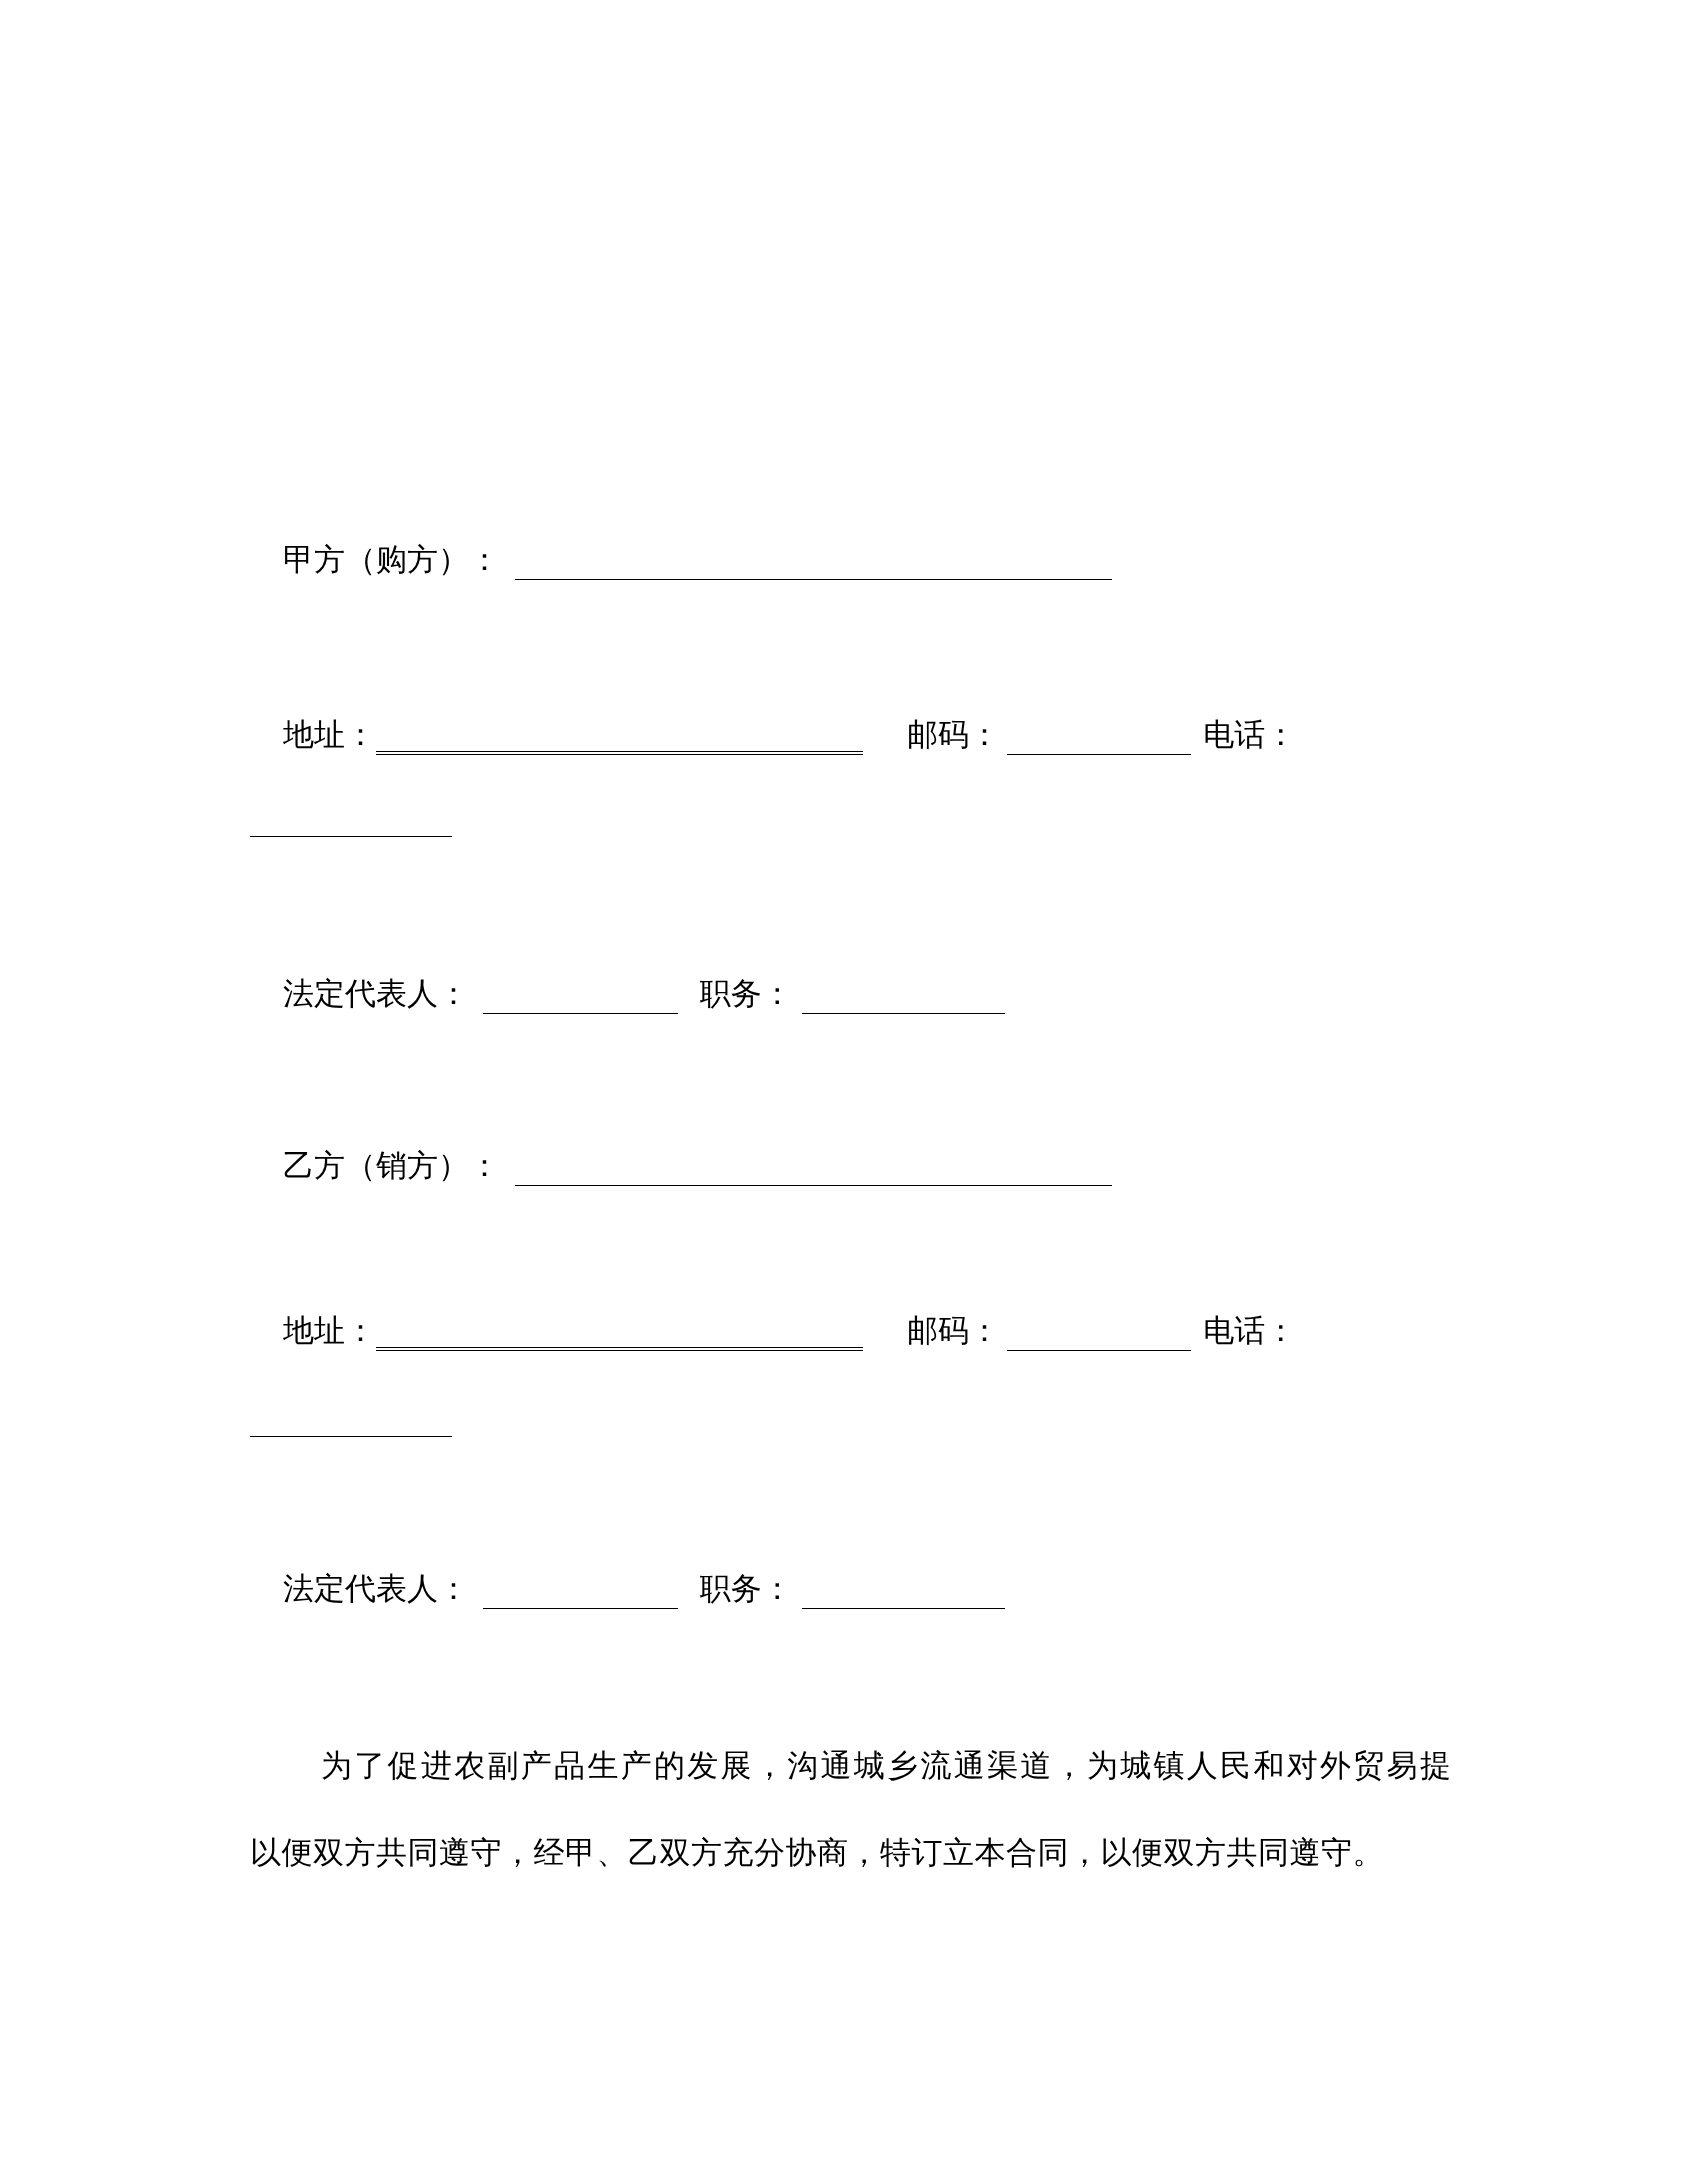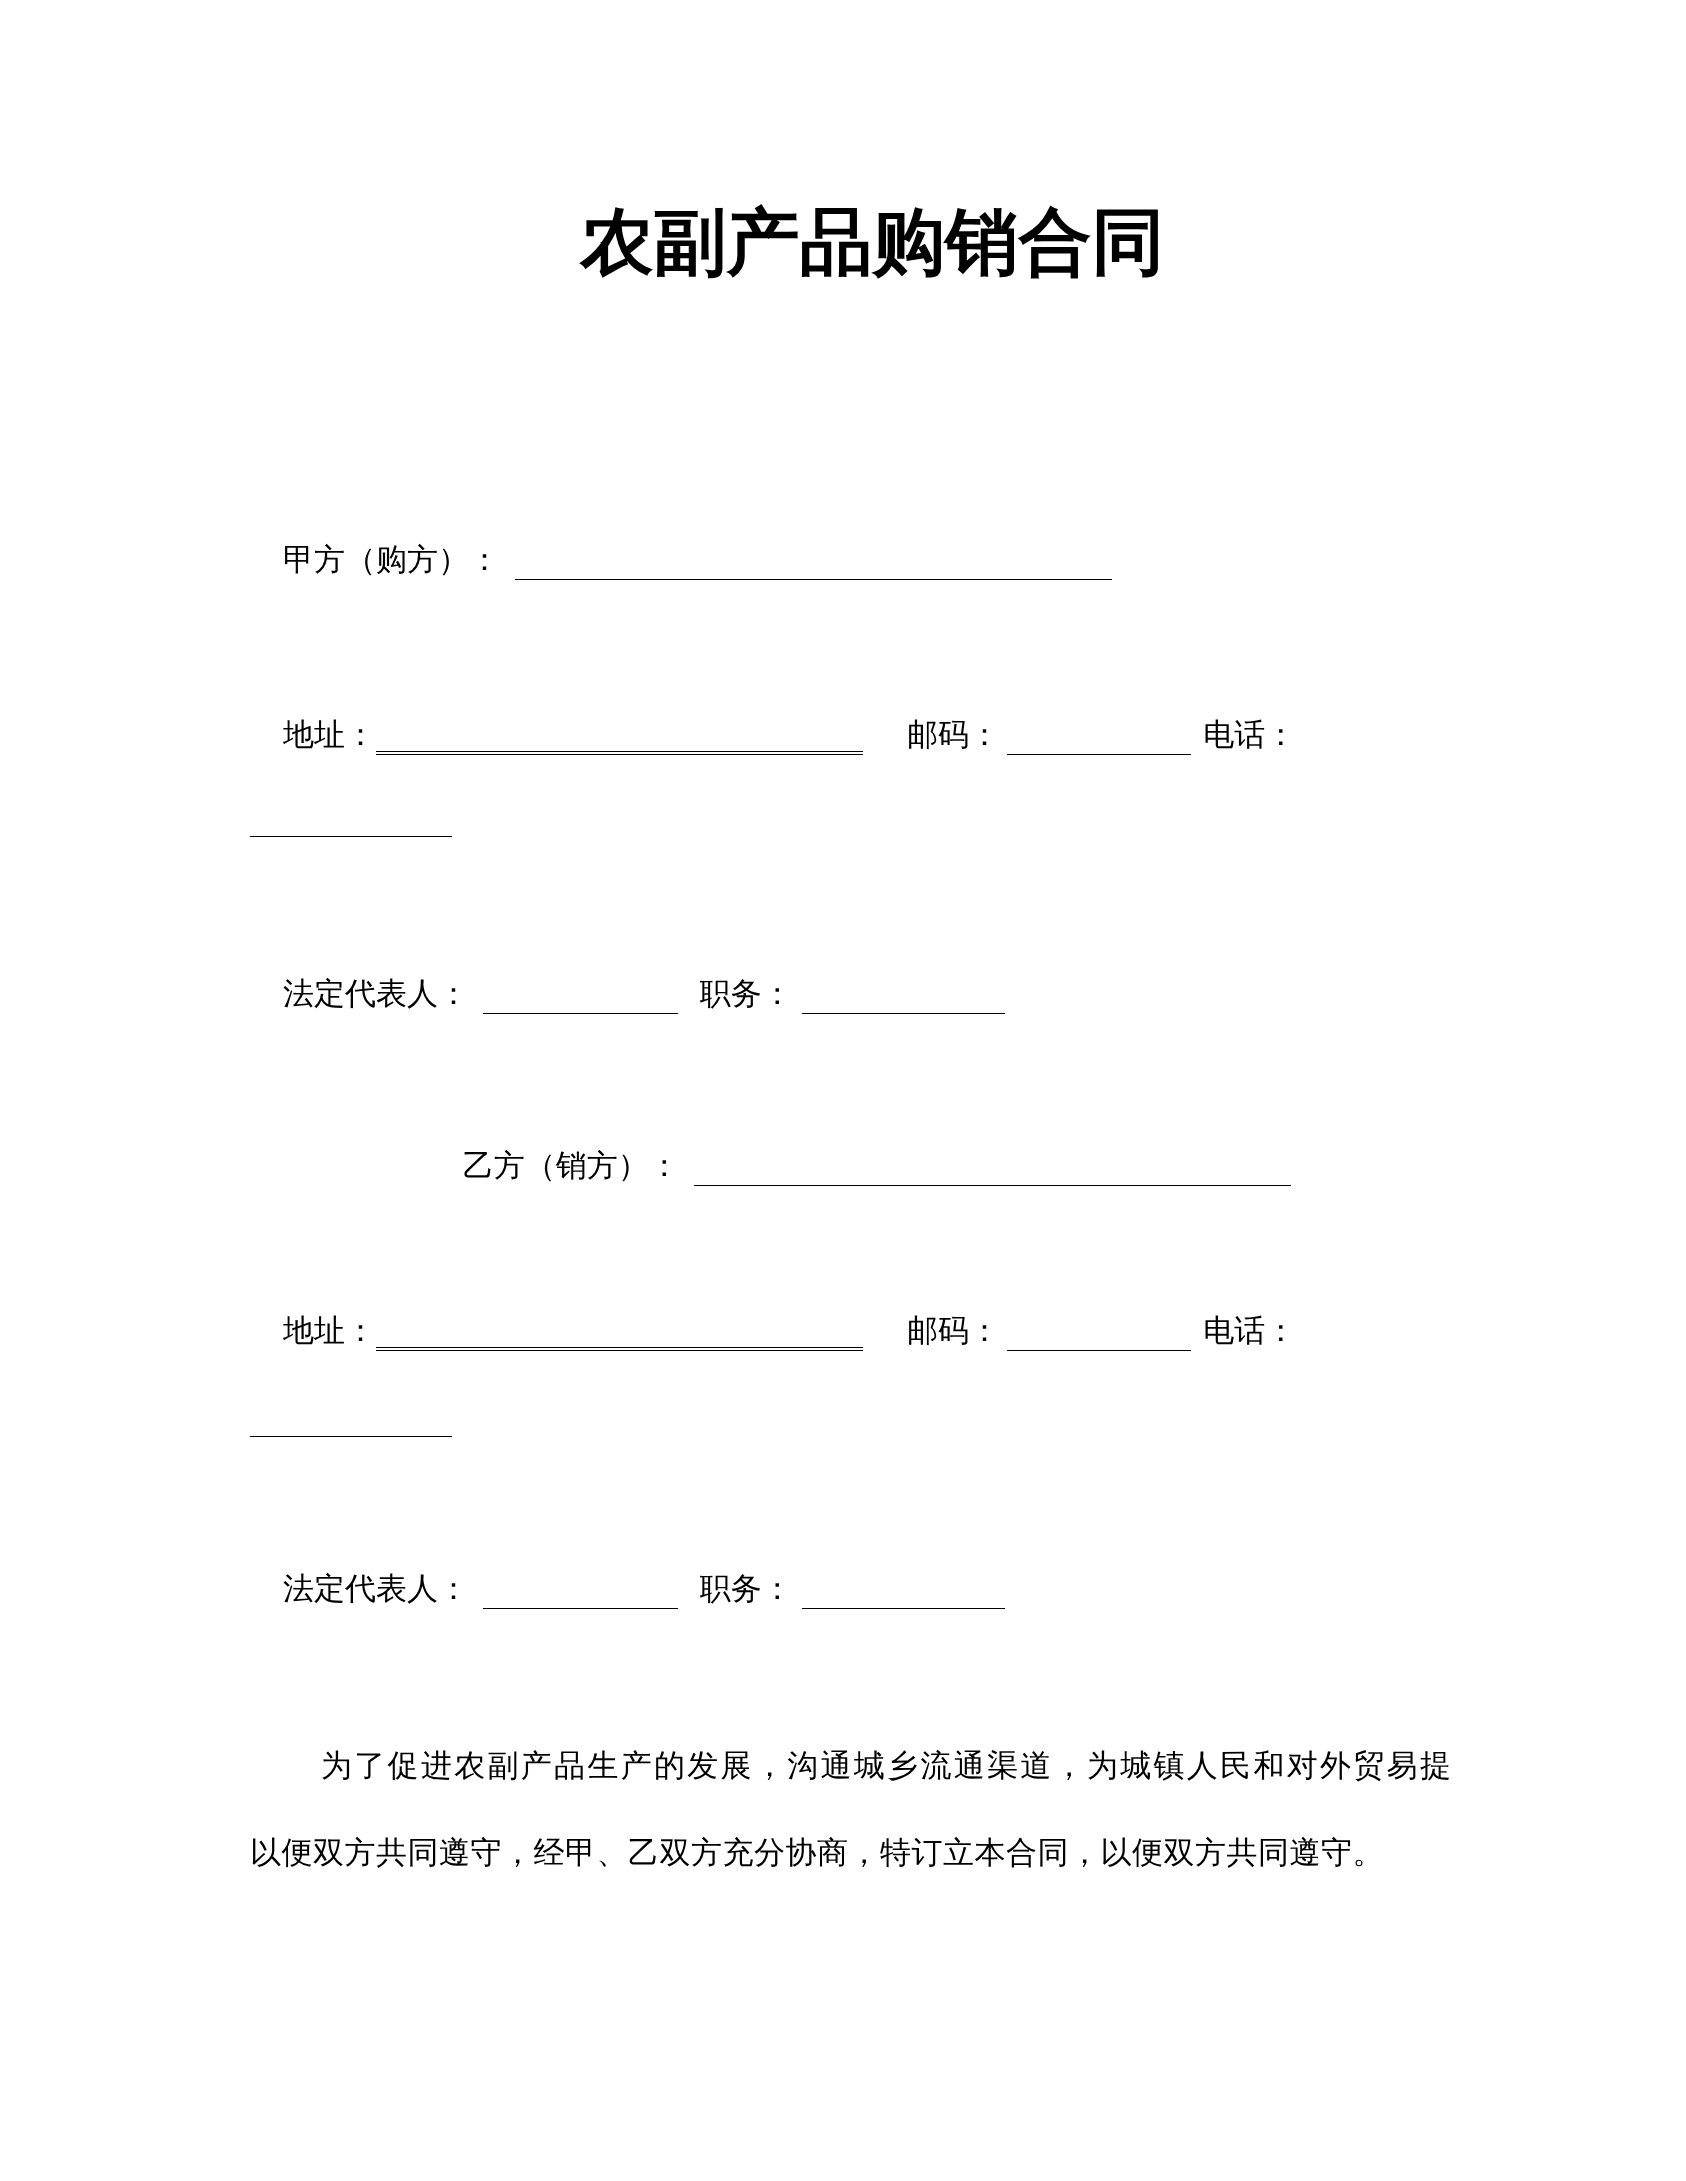--- a/index.html
+++ b/index.html
@@ -71,39 +71,38 @@
   .para .pline-rest {
     letter-spacing: 0.5px;
     white-space: nowrap;
   }
 </style>
 </head>
 <body>
 
 <div class="page">
 
-  <div class="doc-title">农副产品购销合同</div>
 
   <div class="row" style="top:539px;">
     <span class="lbl indent">甲方（购方）：</span><span class="blank" style="width:597px; margin-left:14.7px;"></span>
   </div>
 
   <div class="row" style="top:714px;">
     <span class="lbl indent">地址：</span><span class="blank double" style="width:487px;"></span><span class="lbl" style="margin-left:44px;">邮码：</span><span class="blank" style="width:184px; margin-left:7.3px;"></span><span class="lbl" style="margin-left:12px;">电话：</span>
   </div>
 
   <div class="row" style="top:796px;">
     <span class="blank" style="width:202px;"></span>
   </div>
 
   <div class="row" style="top:973px;">
     <span class="lbl indent">法定代表人：</span><span class="blank" style="width:195px; margin-left:13.8px;"></span><span class="lbl" style="margin-left:22px;">职务：</span><span class="blank" style="width:203px; margin-left:9.2px;"></span>
   </div>
 
-  <div class="row" style="top:1145px;text-align:center;">
+  <div class="row" style="top:1145px;">
     <span class="lbl indent">乙方（销方）：</span><span class="blank" style="width:597px; margin-left:14.7px;"></span>
   </div>
 
   <div class="row" style="top:1310px;">
     <span class="lbl indent">地址：</span><span class="blank double" style="width:487px;"></span><span class="lbl" style="margin-left:44px;">邮码：</span><span class="blank" style="width:184px; margin-left:7.3px;"></span><span class="lbl" style="margin-left:12px;">电话：</span>
   </div>
 
   <div class="row" style="top:1396px;">
     <span class="blank" style="width:202px;"></span>
   </div>

